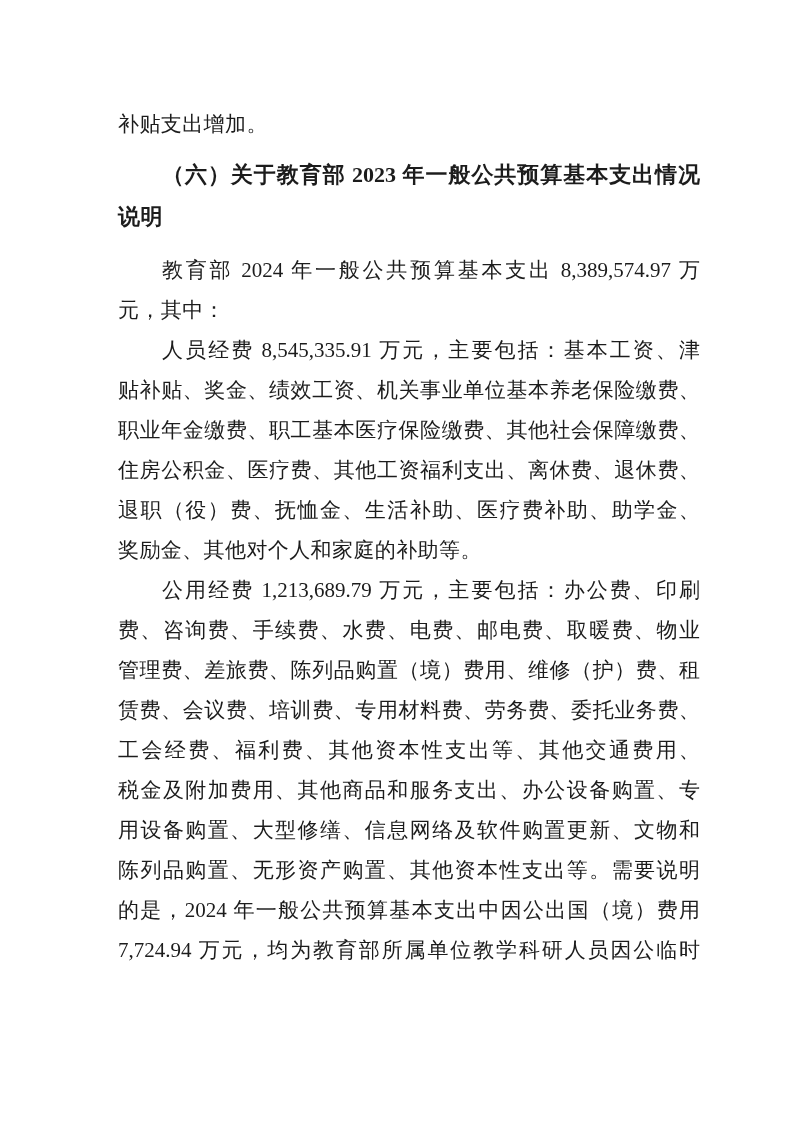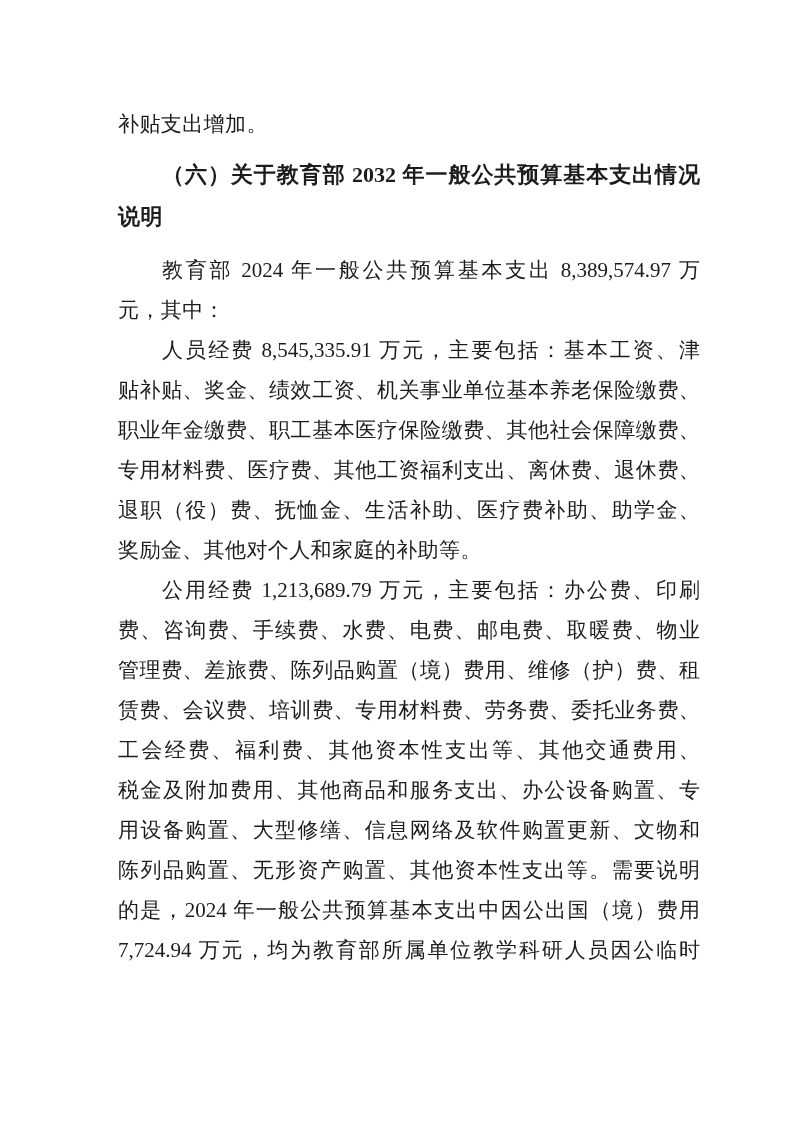--- a/index.html
+++ b/index.html
@@ -62,28 +62,28 @@
     line-height: 24px;
     color: #701a75;
   }
 </style>
 </head>
 <body>
 
 <div class="page">
   <div class="content">
     <div class="line">补贴支出增加。</div>
-    <div class="line heading indent fill sp-before-heading">（六）关于教育部 2032 年一般公共预算基本支出情况</div>
+    <div class="line heading indent fill sp-before-heading">（六）关于教育部 2023 年一般公共预算基本支出情况</div>
     <div class="line heading">说明</div>
     <div class="line indent fill sp-before-body">教育部 2024 年一般公共预算基本支出 8,389,574.97 万</div>
     <div class="line">元，其中：</div>
     <div class="line indent fill">人员经费 8,545,335.91 万元，主要包括：基本工资、津</div>
     <div class="line fill">贴补贴、奖金、绩效工资、机关事业单位基本养老保险缴费、</div>
     <div class="line fill">职业年金缴费、职工基本医疗保险缴费、其他社会保障缴费、</div>
-    <div class="line fill">专用材料费、医疗费、其他工资福利支出、离休费、退休费、</div>
+    <div class="line fill">住房公积金、医疗费、其他工资福利支出、离休费、退休费、</div>
     <div class="line fill">退职（役）费、抚恤金、生活补助、医疗费补助、助学金、</div>
     <div class="line">奖励金、其他对个人和家庭的补助等。</div>
     <div class="line indent fill">公用经费 1,213,689.79 万元，主要包括：办公费、印刷</div>
     <div class="line fill">费、咨询费、手续费、水费、电费、邮电费、取暖费、物业</div>
     <div class="line fill">管理费、差旅费、陈列品购置（境）费用、维修（护）费、租</div>
     <div class="line fill">赁费、会议费、培训费、专用材料费、劳务费、委托业务费、</div>
     <div class="line fill">工会经费、福利费、其他资本性支出等、其他交通费用、</div>
     <div class="line fill">税金及附加费用、其他商品和服务支出、办公设备购置、专</div>
     <div class="line fill">用设备购置、大型修缮、信息网络及软件购置更新、文物和</div>
     <div class="line fill">陈列品购置、无形资产购置、其他资本性支出等。需要说明</div>

